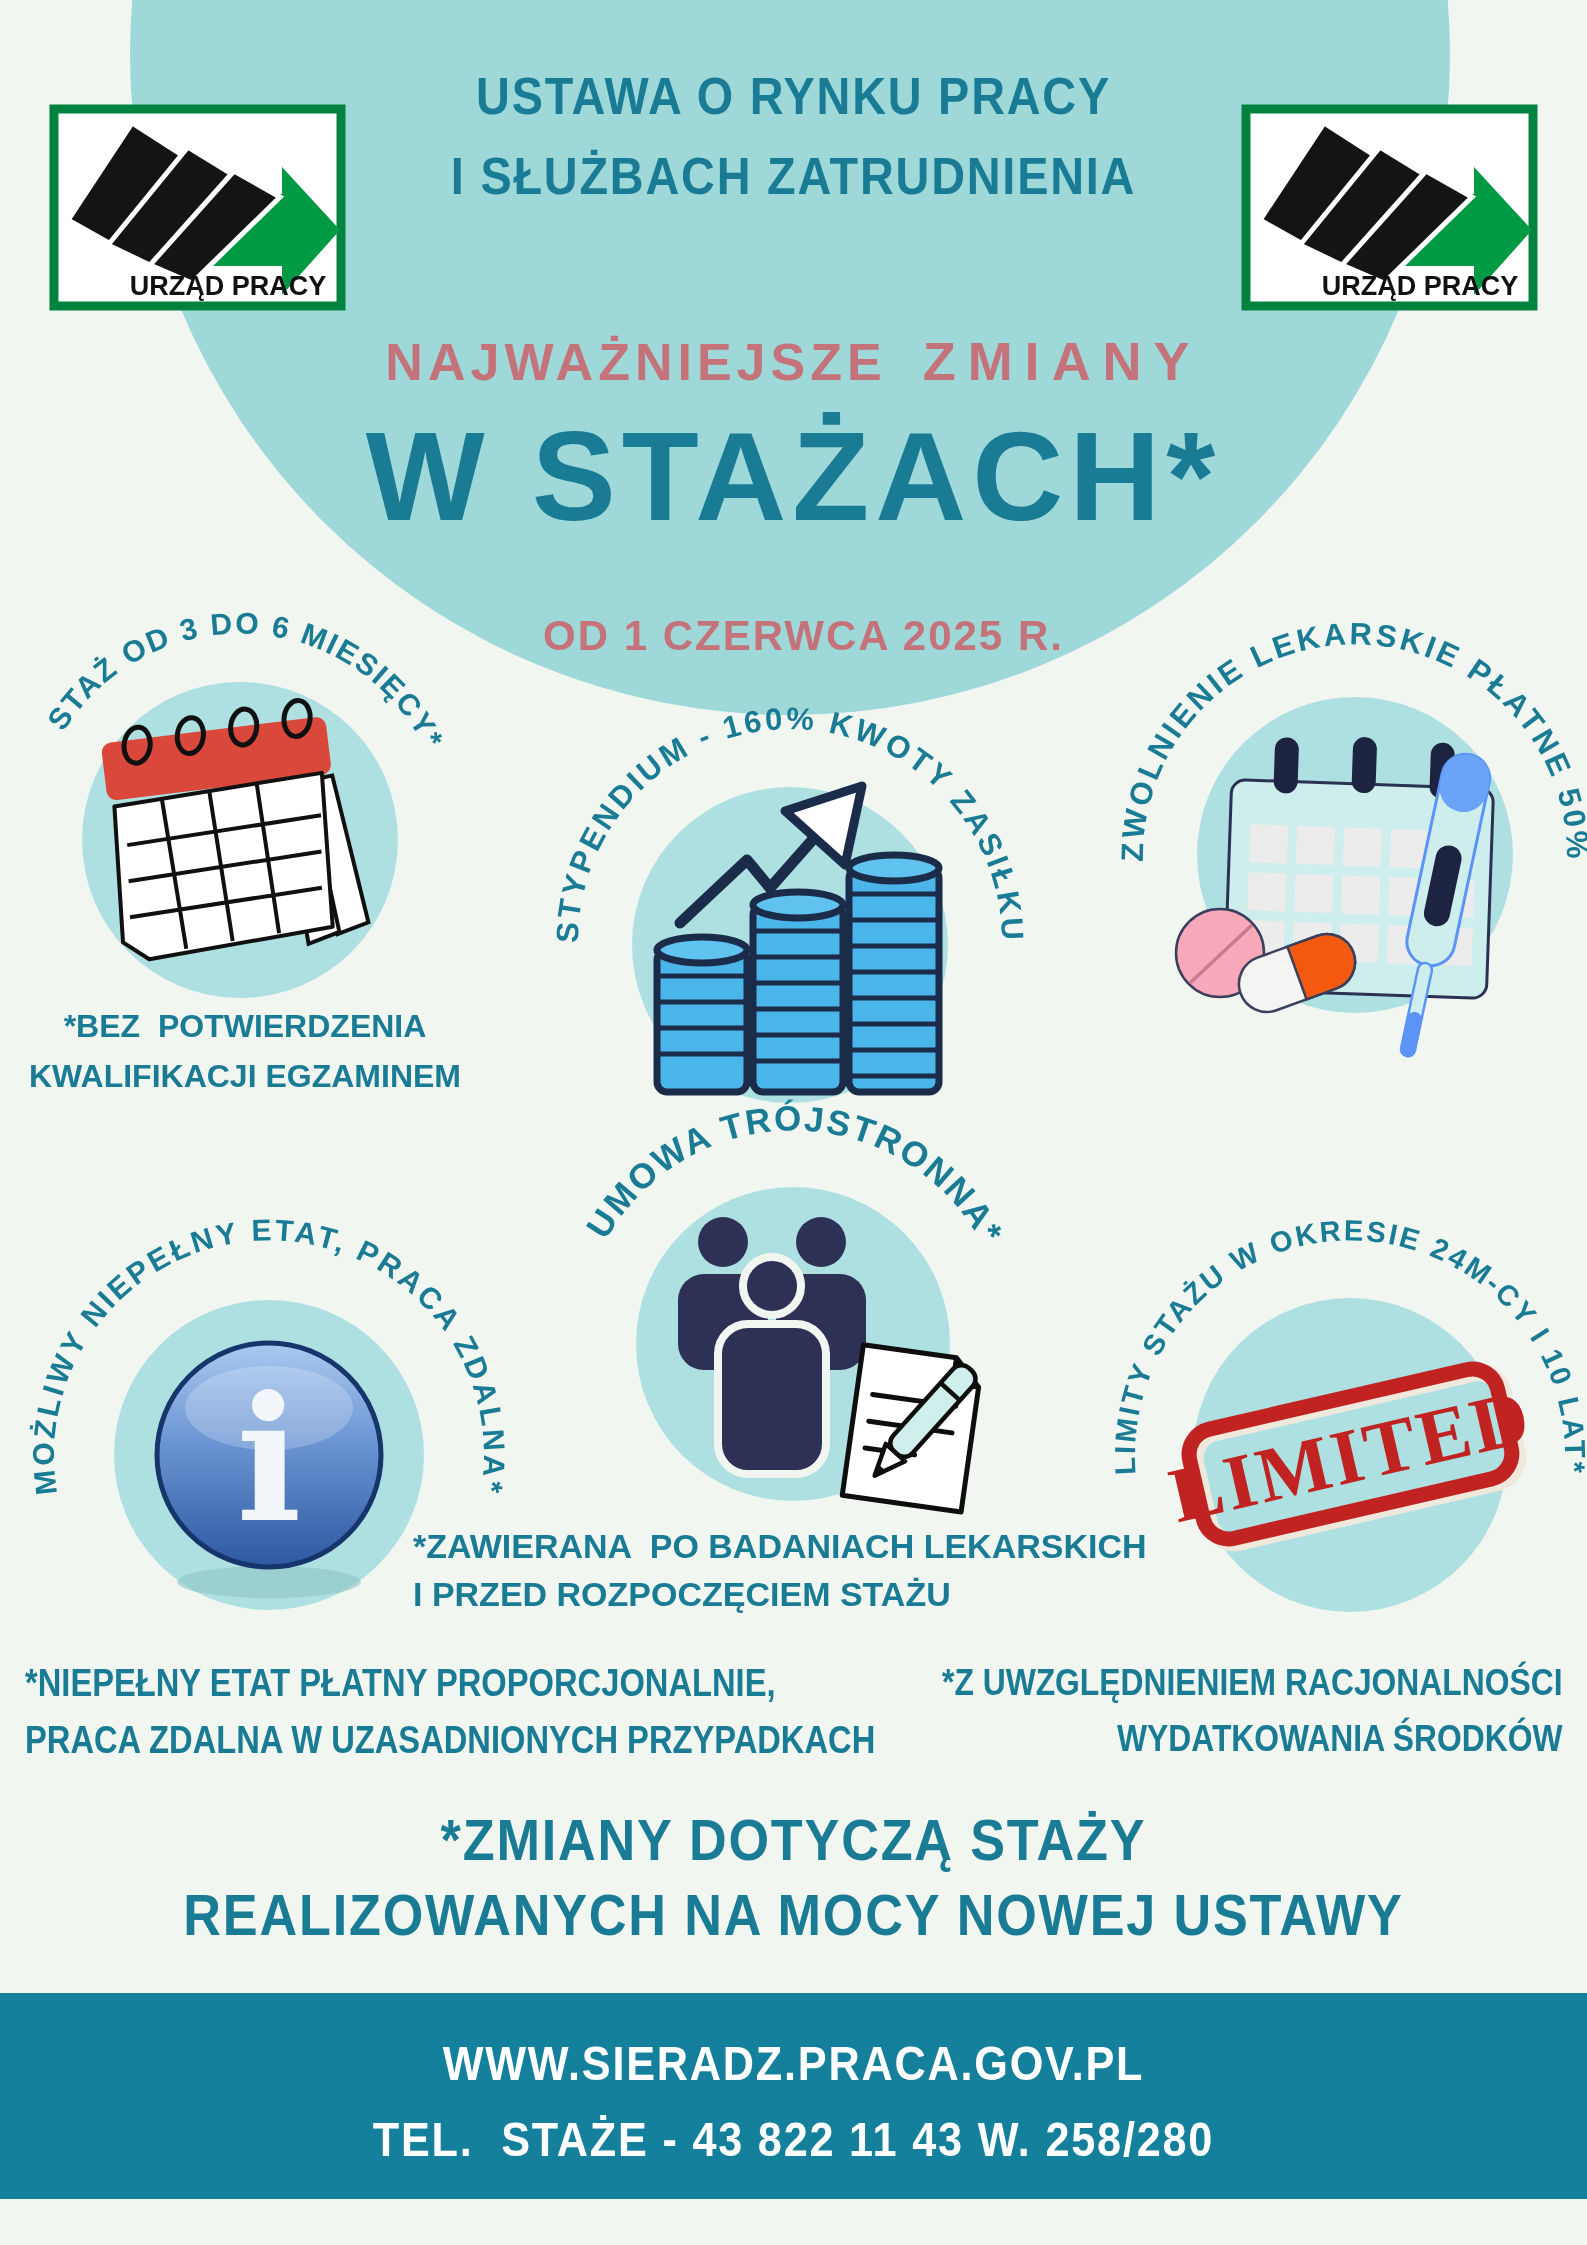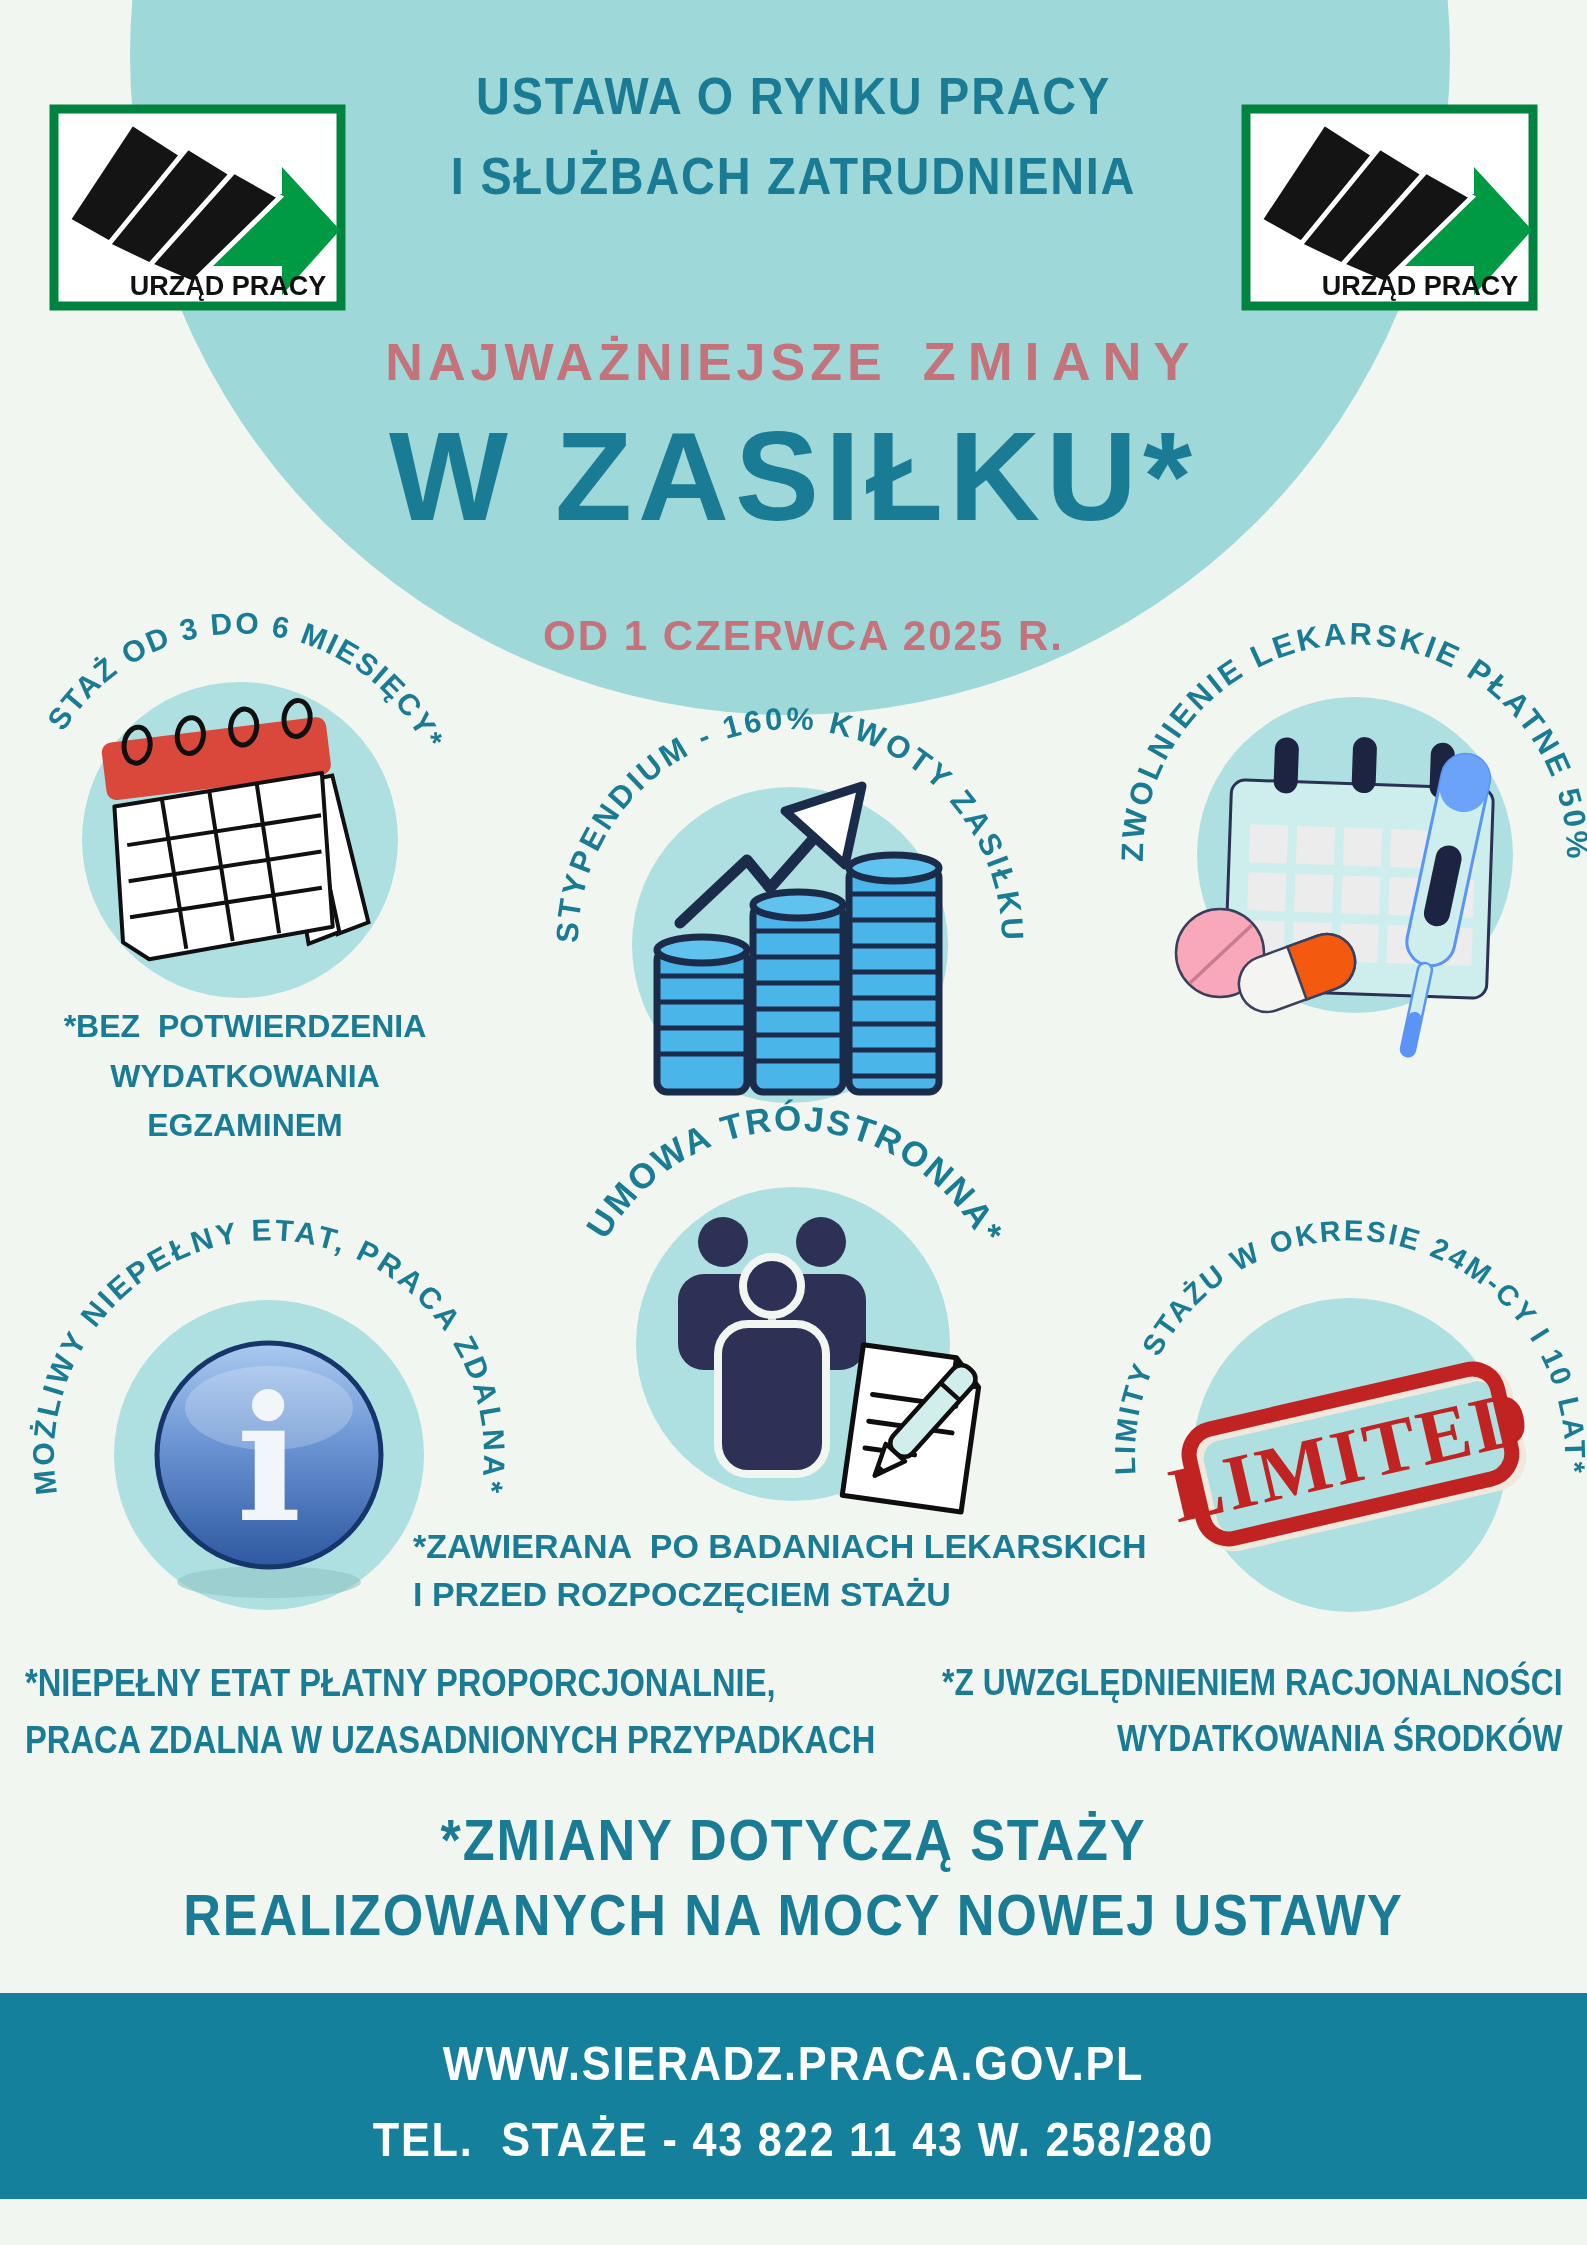--- a/index.html
+++ b/index.html
@@ -195,25 +195,25 @@
 </svg>
 
 <div class="abs center b teal cond title-line">USTAWA O RYNKU PRACY</div>
 <div class="abs center b teal cond title-line title-line2">I SŁUŻBACH ZATRUDNIENIA</div>
 
 <div class="abs kicker-row">
   <span class="b salmon kicker">NAJWAŻNIEJSZE</span>
   <span class="b salmon kicker-big">ZMIANY</span>
 </div>
 
-<div class="abs center b teal headline">W ZASIŁKU*</div>
+<div class="abs center b teal headline">W STAŻACH*</div>
 <div class="abs center b salmon date-line">OD 1 CZERWCA 2025 R.</div>
 
 <div class="abs b teal prew note note-calendar">*BEZ  POTWIERDZENIA
-WYDATKOWANIA EGZAMINEM</div>
+KWALIFIKACJI EGZAMINEM</div>
 <div class="abs b teal prew note note-agreement">*ZAWIERANA  PO BADANIACH LEKARSKICH
 I PRZED ROZPOCZĘCIEM STAŻU</div>
 <div class="abs b teal prew note note-parttime condL">*NIEPEŁNY ETAT PŁATNY PROPORCJONALNIE,
 PRACA ZDALNA W UZASADNIONYCH PRZYPADKACH</div>
 <div class="abs b teal prew note note-limits condR">*Z UWZGLĘDNIENIEM RACJONALNOŚCI
 WYDATKOWANIA ŚRODKÓW</div>
 
 <div class="abs center b teal prew cond statement">*ZMIANY DOTYCZĄ STAŻY
 REALIZOWANYCH NA MOCY NOWEJ USTAWY</div>
 

